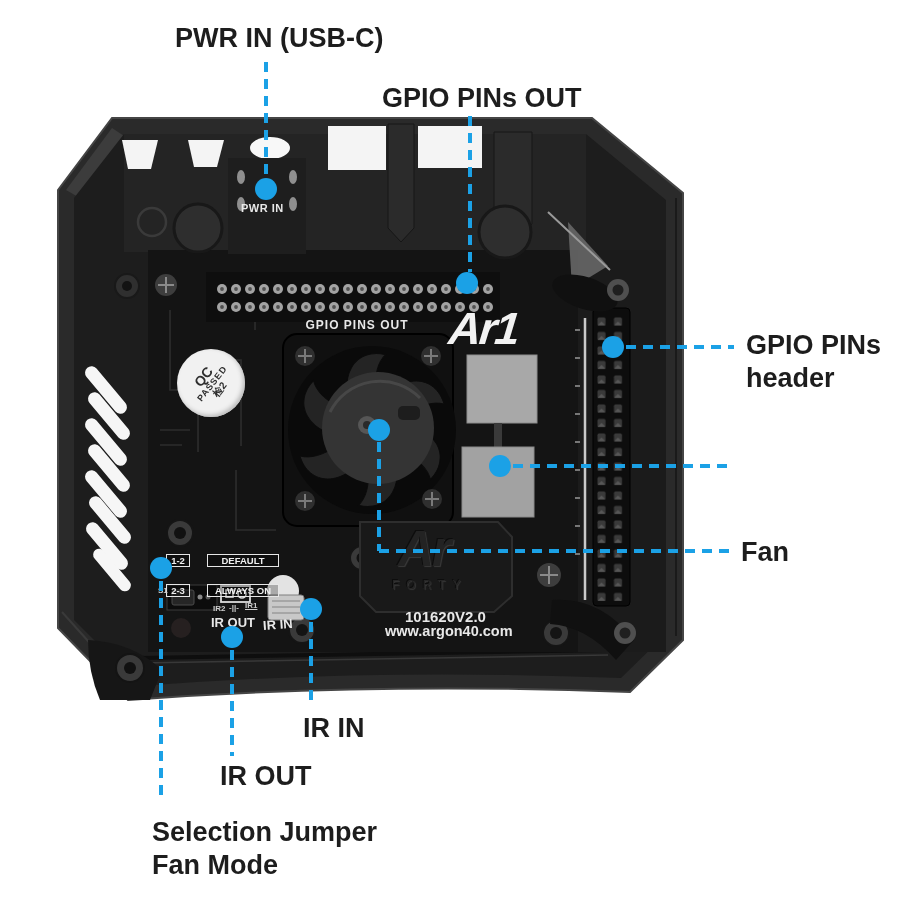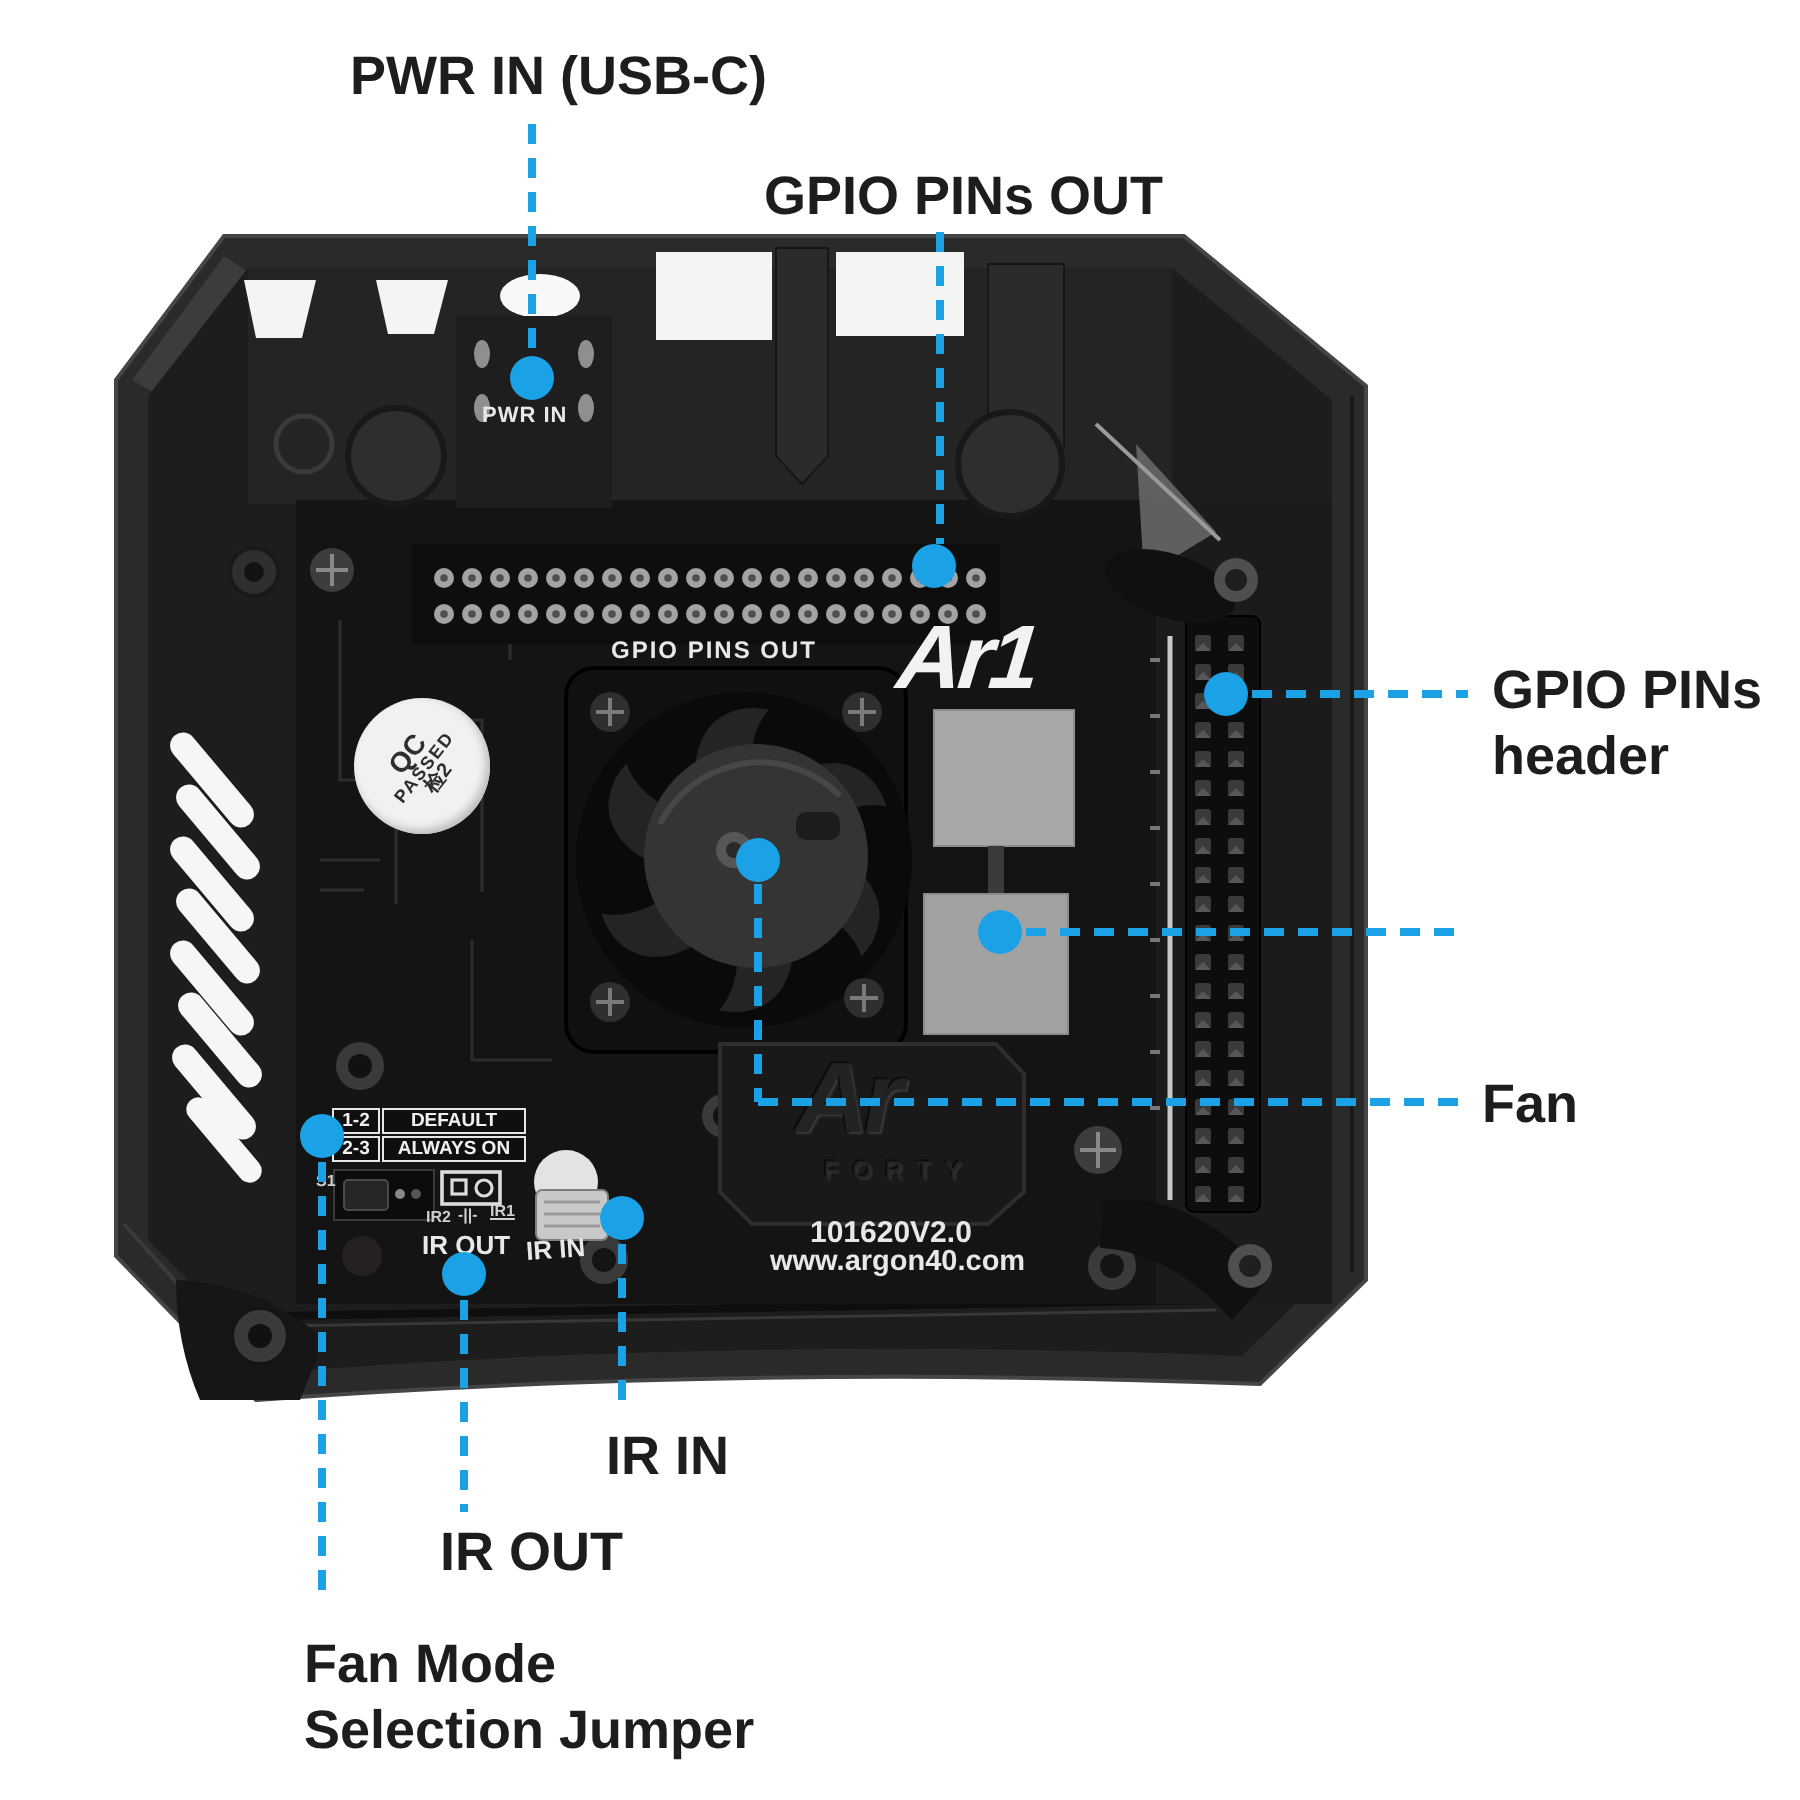--- a/index.html
+++ b/index.html
@@ -19,29 +19,29 @@
   .ar1-logo{position:absolute;left:449px;top:303px;font-size:45px;font-weight:800;
             font-style:italic;color:#f2f2f2;letter-spacing:-2px;transform:skewX(-6deg);}
   .qc-sticker{position:absolute;left:177px;top:349px;width:68px;height:68px;border-radius:50%;
               background:#f1f1f1;display:flex;align-items:center;justify-content:center;
               box-shadow:inset -2px -2px 4px #bbb;}
   .qc-inner{transform:rotate(-52deg);text-align:center;color:#2e2e2e;line-height:1.02;}
   .qc-l1{display:block;font-size:14px;font-weight:bold;}
   .qc-l2{display:block;font-size:9px;font-weight:bold;letter-spacing:1px;}
   .qc-l3{display:block;font-size:10px;font-weight:bold;}
   .jmp-table{position:absolute;left:166px;top:554px;display:grid;
-             grid-template-columns:24px 72px;grid-auto-rows:13px;gap:1px;}
+             grid-template-columns:24px 72px;grid-auto-rows:13px;gap:17px;}
   .jmp-cell{border:1.5px solid #e6e6e6;color:#f0f0f0;font-size:9.5px;font-weight:bold;
             display:flex;align-items:center;justify-content:center;background:rgba(0,0,0,.25);}
   .tinysilk{position:absolute;color:#cfcfcf;font-weight:bold;white-space:nowrap;}
   .emboss-ar{position:absolute;left:398px;top:520px;font-size:50px;font-weight:800;
              font-style:italic;color:#232323;letter-spacing:-2px;
              text-shadow:-1px -1px 0 #0d0d0d,1px 1px 1px #3a3a3a;}
   .emboss-forty{position:absolute;left:392px;top:578px;font-size:12px;font-weight:normal;
-             color:#262626;letter-spacing:7px;text-shadow:-1px -1px 0 #0d0d0d,1px 1px 1px #383838;margin-left:20px;}
+             color:#262626;letter-spacing:7px;text-shadow:-1px -1px 0 #0d0d0d,1px 1px 1px #383838;}
 </style>
 </head>
 <body>
 
 <div id="stage">
 
   <svg width="900" height="900" viewBox="0 0 900 900">
     <defs>
       <pattern id="pins" patternUnits="userSpaceOnUse" x="215" y="280" width="14" height="18">
         <circle cx="7" cy="9" r="5" fill="#a3a3a3"></circle>
@@ -256,17 +256,17 @@
   <div class="dash-v" style="left:309px;top:622px;height:84px;"></div>
   <div class="callout-label" style="left:303px;top:712px;">IR IN</div>
 
   <div class="dot" style="left:221px;top:626px;"></div>
   <div class="dash-v" style="left:230px;top:650px;height:106px;"></div>
   <div class="callout-label" style="left:220px;top:760px;">IR OUT</div>
 
   <div class="dot" style="left:150px;top:557px;"></div>
   <div class="dash-v" style="left:159px;top:581px;height:220px;"></div>
   <div class="callout-label" style="left:152px;top:816px;">
+    <div>Selection Jumper</div>
     <div>Fan Mode</div>
-    <div>Selection Jumper</div>
   </div>
 
 </div>
 
 </body></html>

